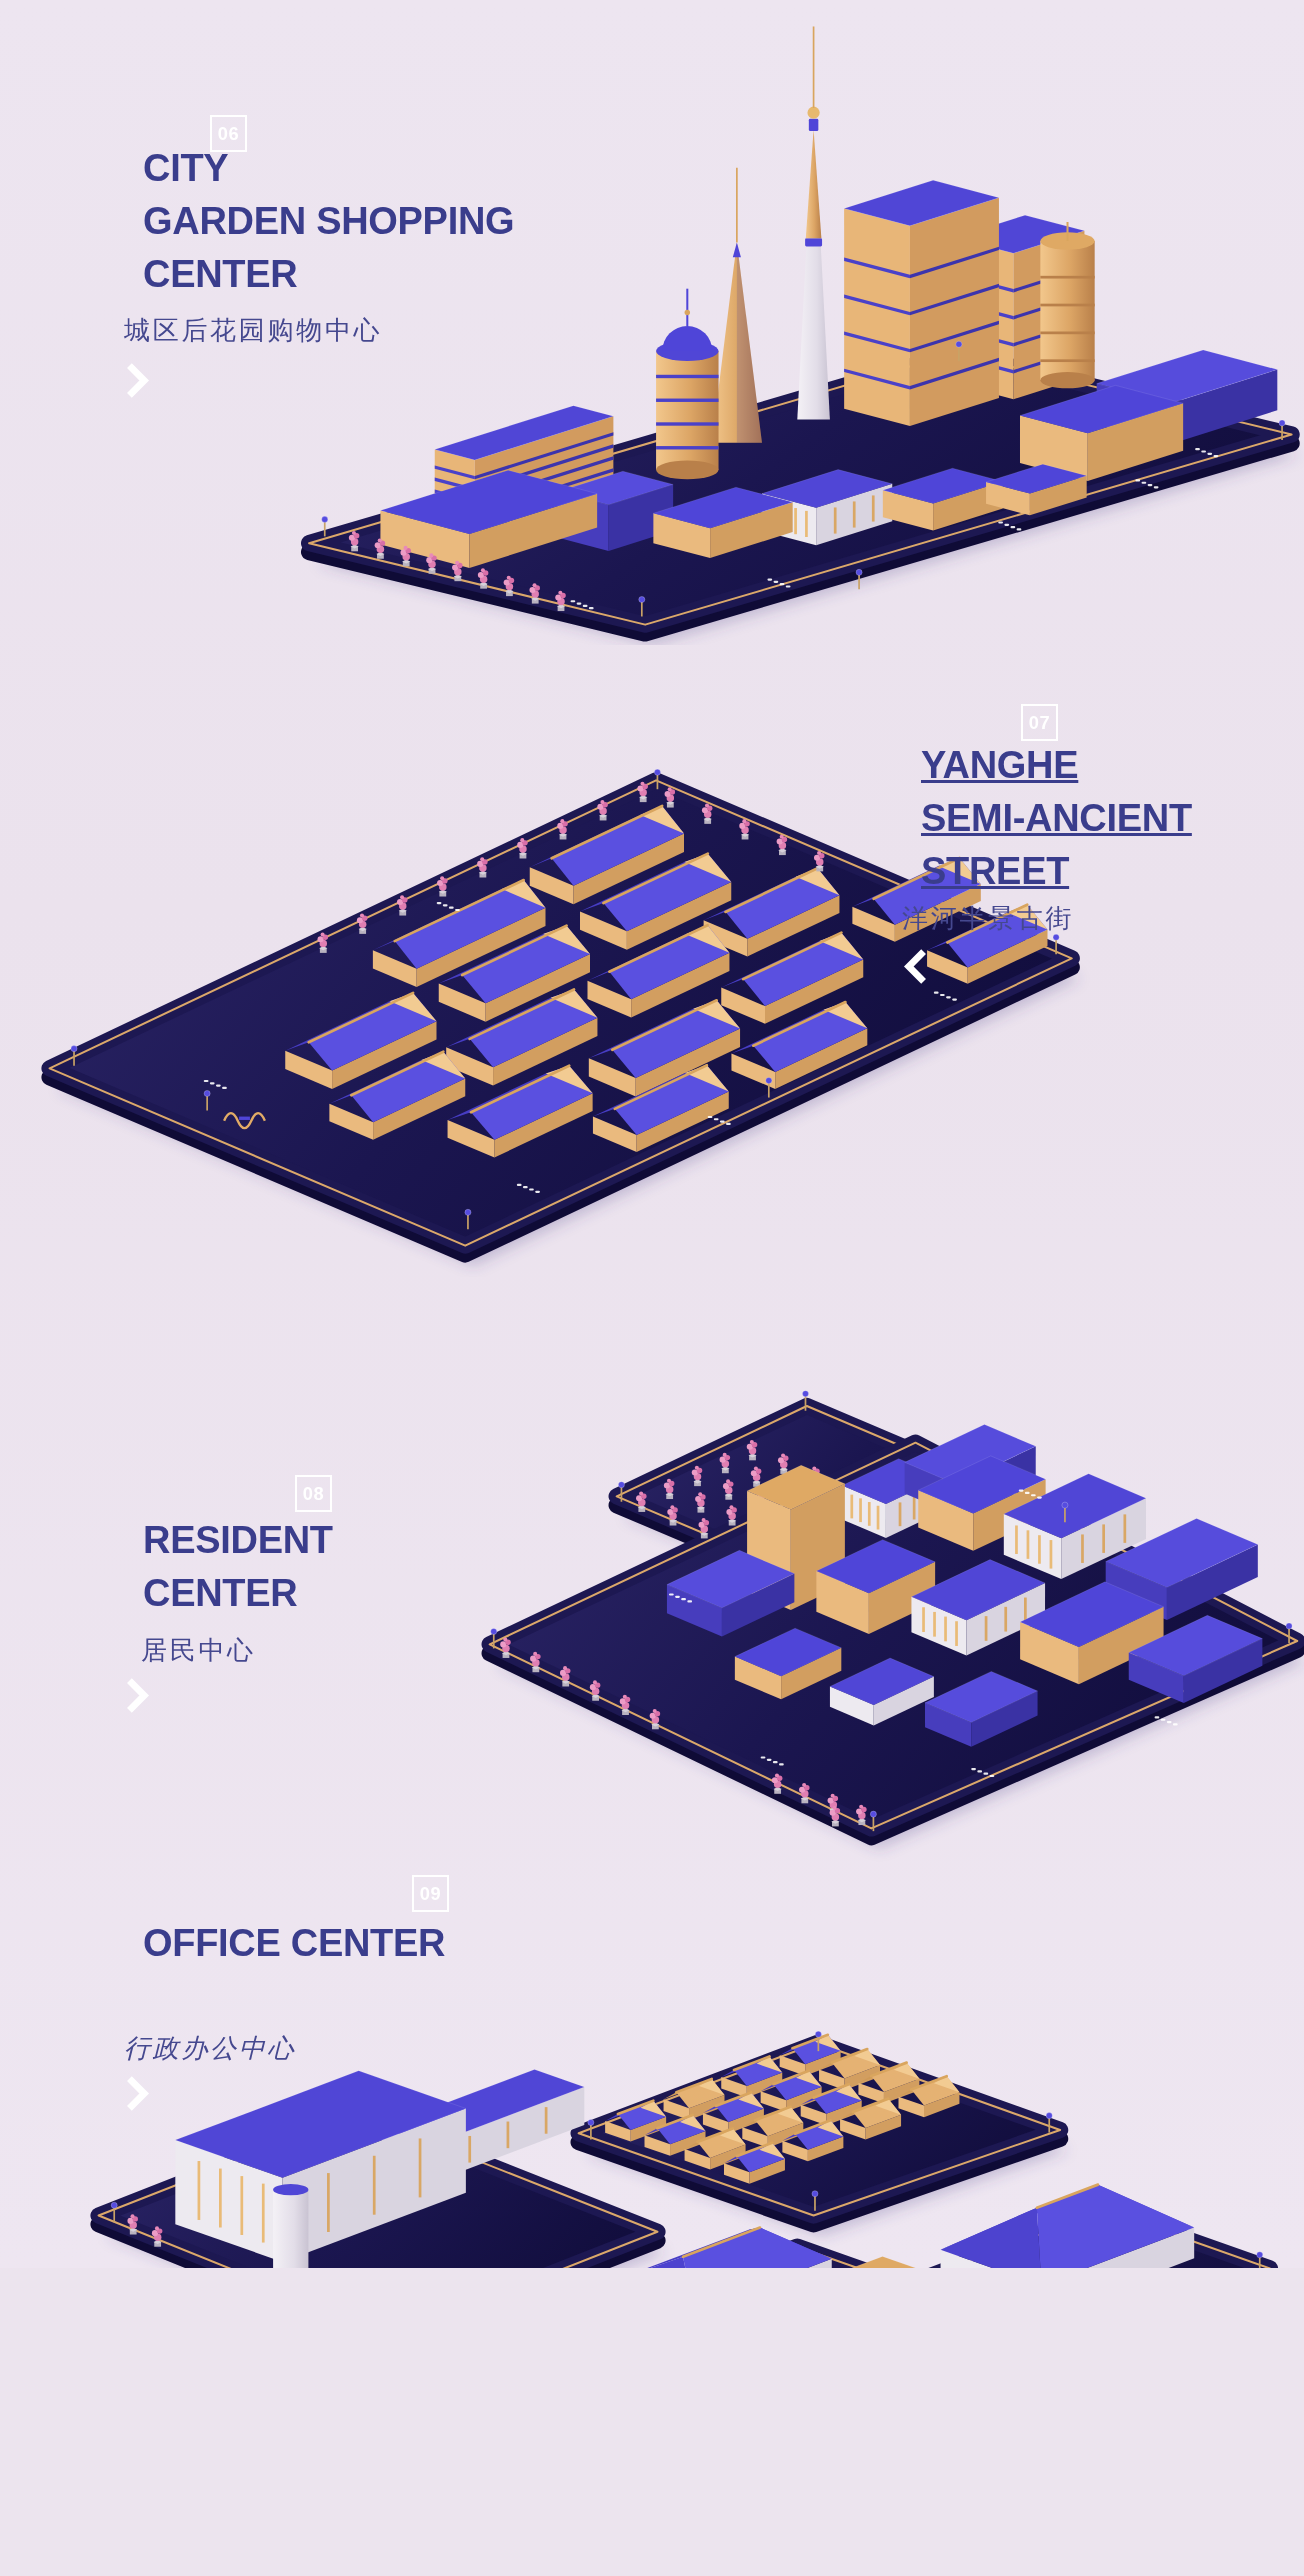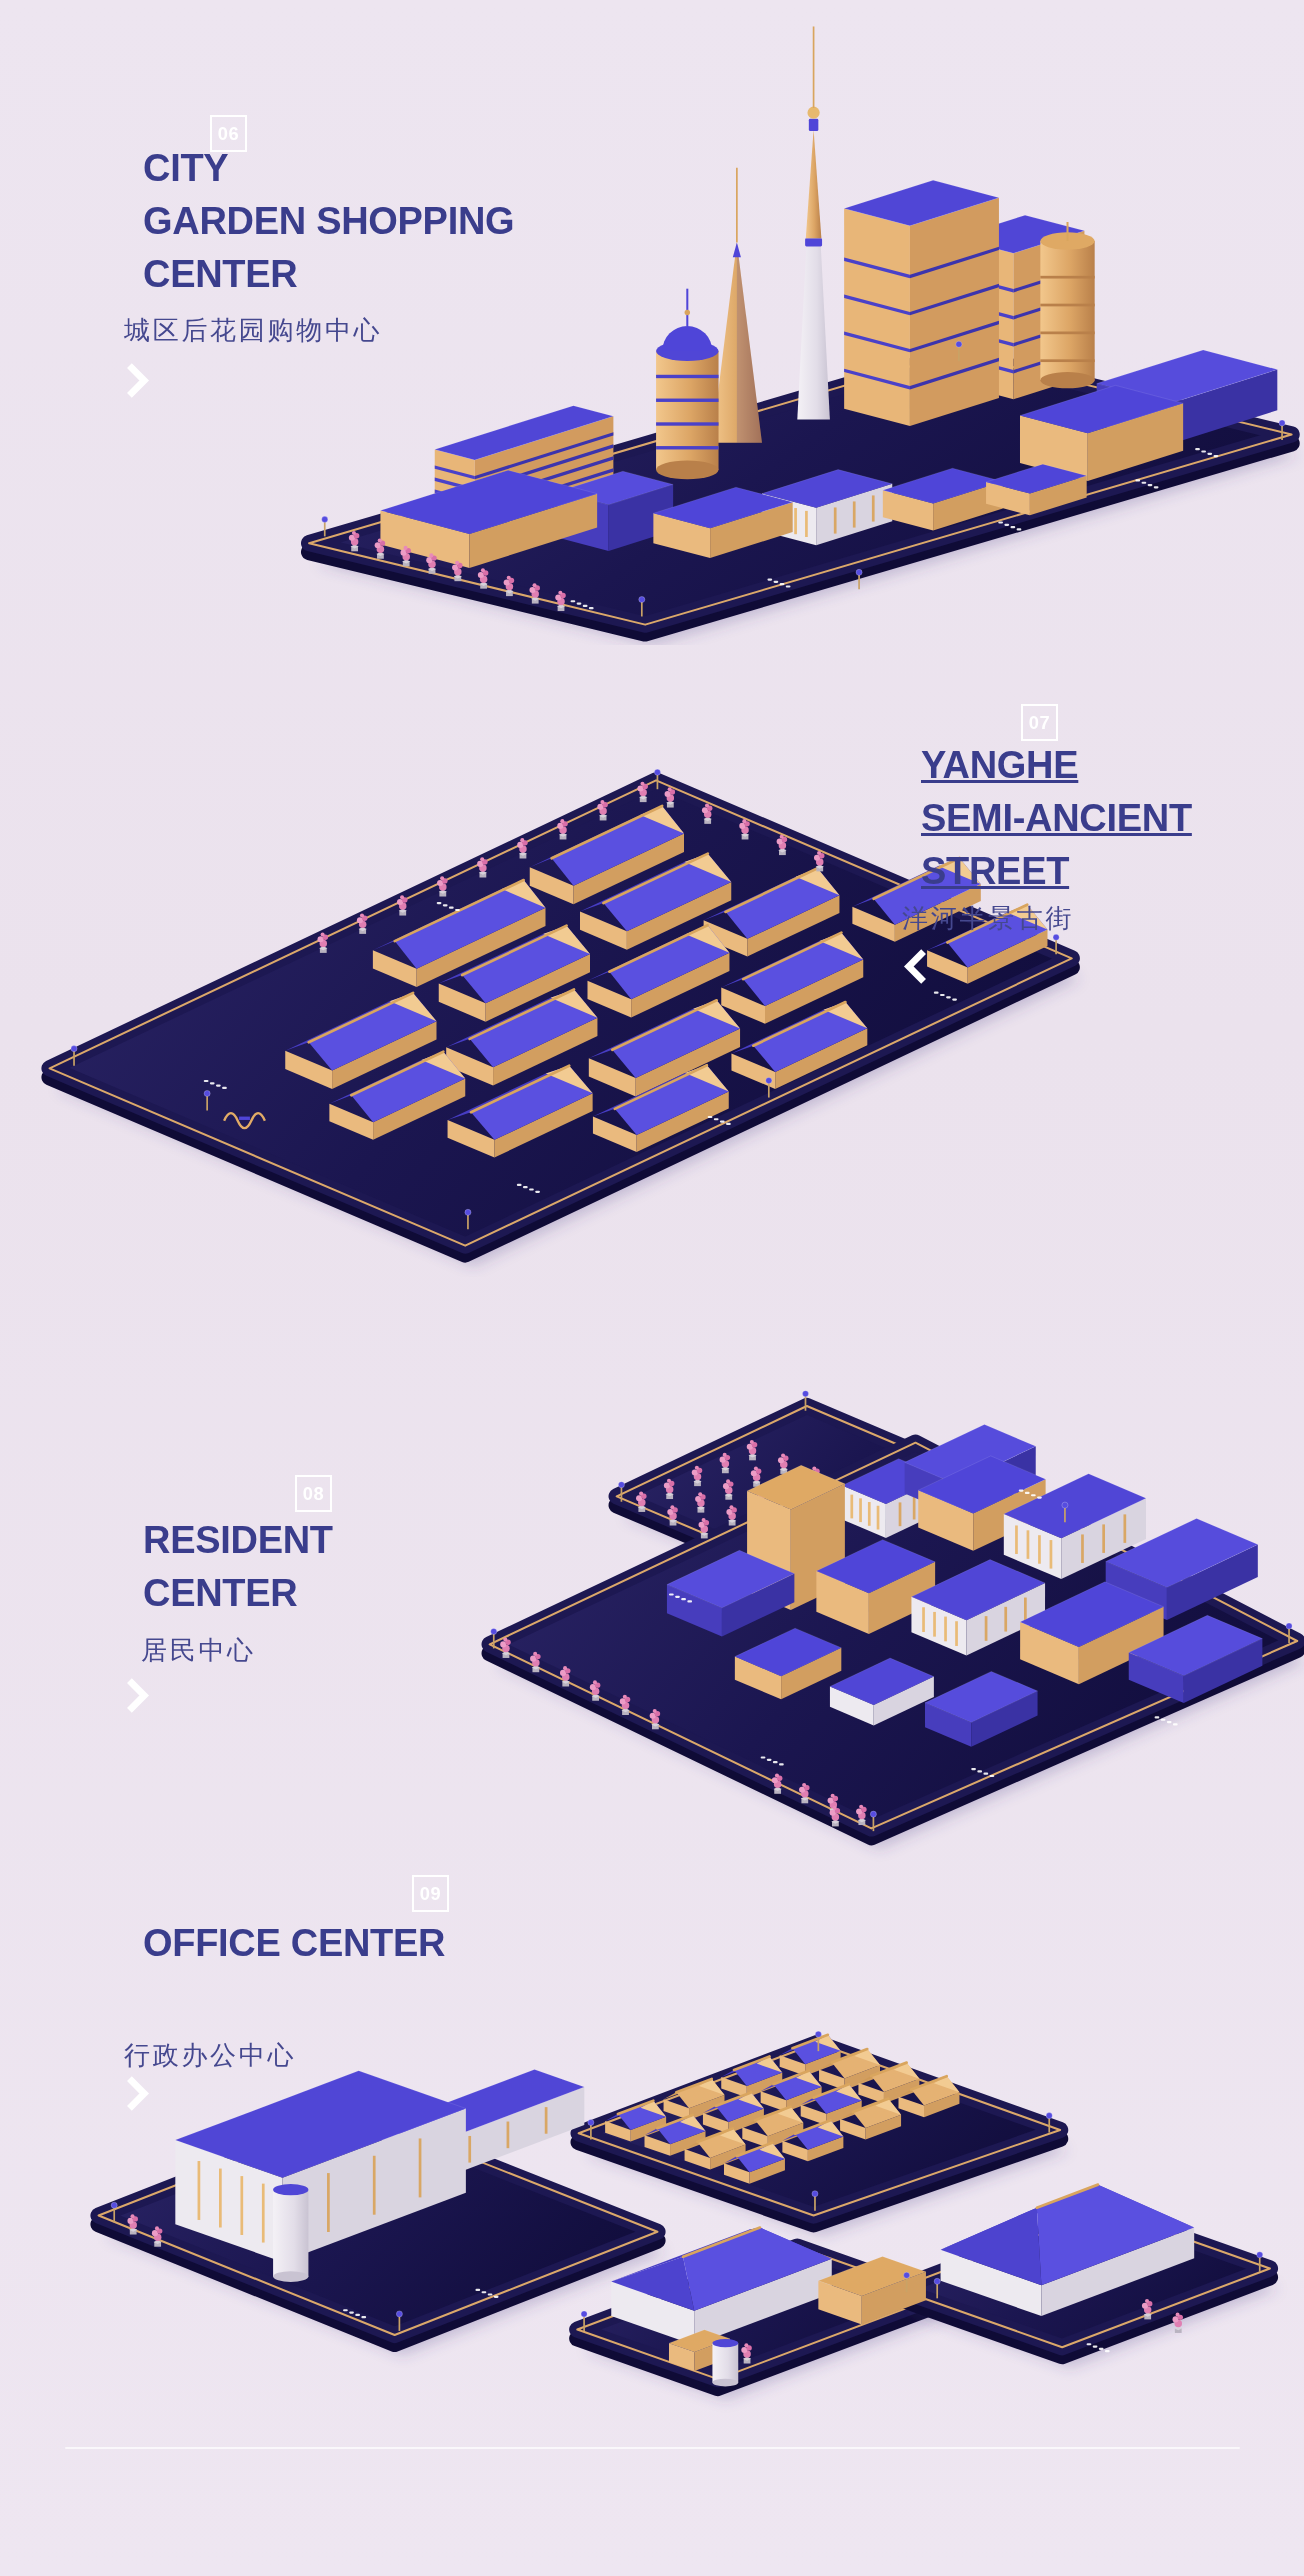--- a/index.html
+++ b/index.html
@@ -1,17 +1,17 @@
 <!DOCTYPE html>
 <html style="font-size:11px"><head>
 <meta charset="utf-8">
 <style>
   html,body{margin:0;padding:0;}
   body{font-family:"Liberation Sans", sans-serif; background:#ece4ee;}
-  .page{position:relative; width:1304px; height:2576px; overflow:hidden;
+  .page{position:relative; width:1304px; height:2268px; overflow:hidden;
         background:linear-gradient(180deg,#ede5f0 0%,#ebe2ed 40%,#eee6f1 100%);}
   svg.scene{position:absolute; left:0; display:block;}
   #scene-s1{top:0; height:645px;}
   #scene-s2{top:713px; height:564px;}
   #scene-s3{top:1386px; height:476px;}
   #scene-s4{top:2024px; height:421px;}
   .sec{position:absolute; width:421px;}
   #sec1{left:124px; top:115px;}
   #sec2{left:902px; top:704px;}
   #sec3{left:124px; top:1475px;}
@@ -21,21 +21,21 @@
          display:flex; align-items:center; justify-content:center;}
   .title{position:absolute; left:0; margin:0; color:#3a3d8c; font-weight:bold;
          font-size:38px; line-height:53px; letter-spacing:-0.3px; white-space:nowrap;}
   .title .line{display:block;margin-left:19px;}
   .subtitle{position:absolute; left:0; margin:0; color:#45488f; font-size:26px;
             letter-spacing:2.7px; white-space:nowrap;}
   .chev{position:absolute; left:0; width:27px; height:41px; cursor:pointer; background:none; border:none; padding:0;}
   #sec1 .badge{left:86px; top:0;}   #sec1 .title{top:27px;}  #sec1 .subtitle{top:198px;} #sec1 .chev{top:245px;}
   #sec2 .badge{left:119px; top:0;}   #sec2 .title{top:35px;text-decoration:underline;}  #sec2 .subtitle{top:197px;} #sec2 .chev{top:242px;}
   #sec3 .badge{left:171px; top:0;}   #sec3 .title{top:39px;}  #sec3 .subtitle{top:158px;margin-left:17px;} #sec3 .chev{top:200px;}
-  #sec4 .badge{left:288px; top:0;}   #sec4 .title{top:42px;}  #sec4 .subtitle{top:163px;} #sec4 .chev{top:198px;}
+  #sec4 .badge{left:288px; top:0;}   #sec4 .title{top:42px;}  #sec4 .subtitle{top:156px;font-style:italic;} #sec4 .chev{top:198px;}
   .divider{position:absolute; left:65px; top:2447px; width:1175px; height:2px;
            background:rgba(255,255,255,0.7); border-radius:1.4px;}
 </style>
 </head>
 <body>
 
 <div class="page">
 
   <svg class="scene" id="scene-s1" width="1304" height="645" viewBox="0 0 1920 950">
       <defs>

